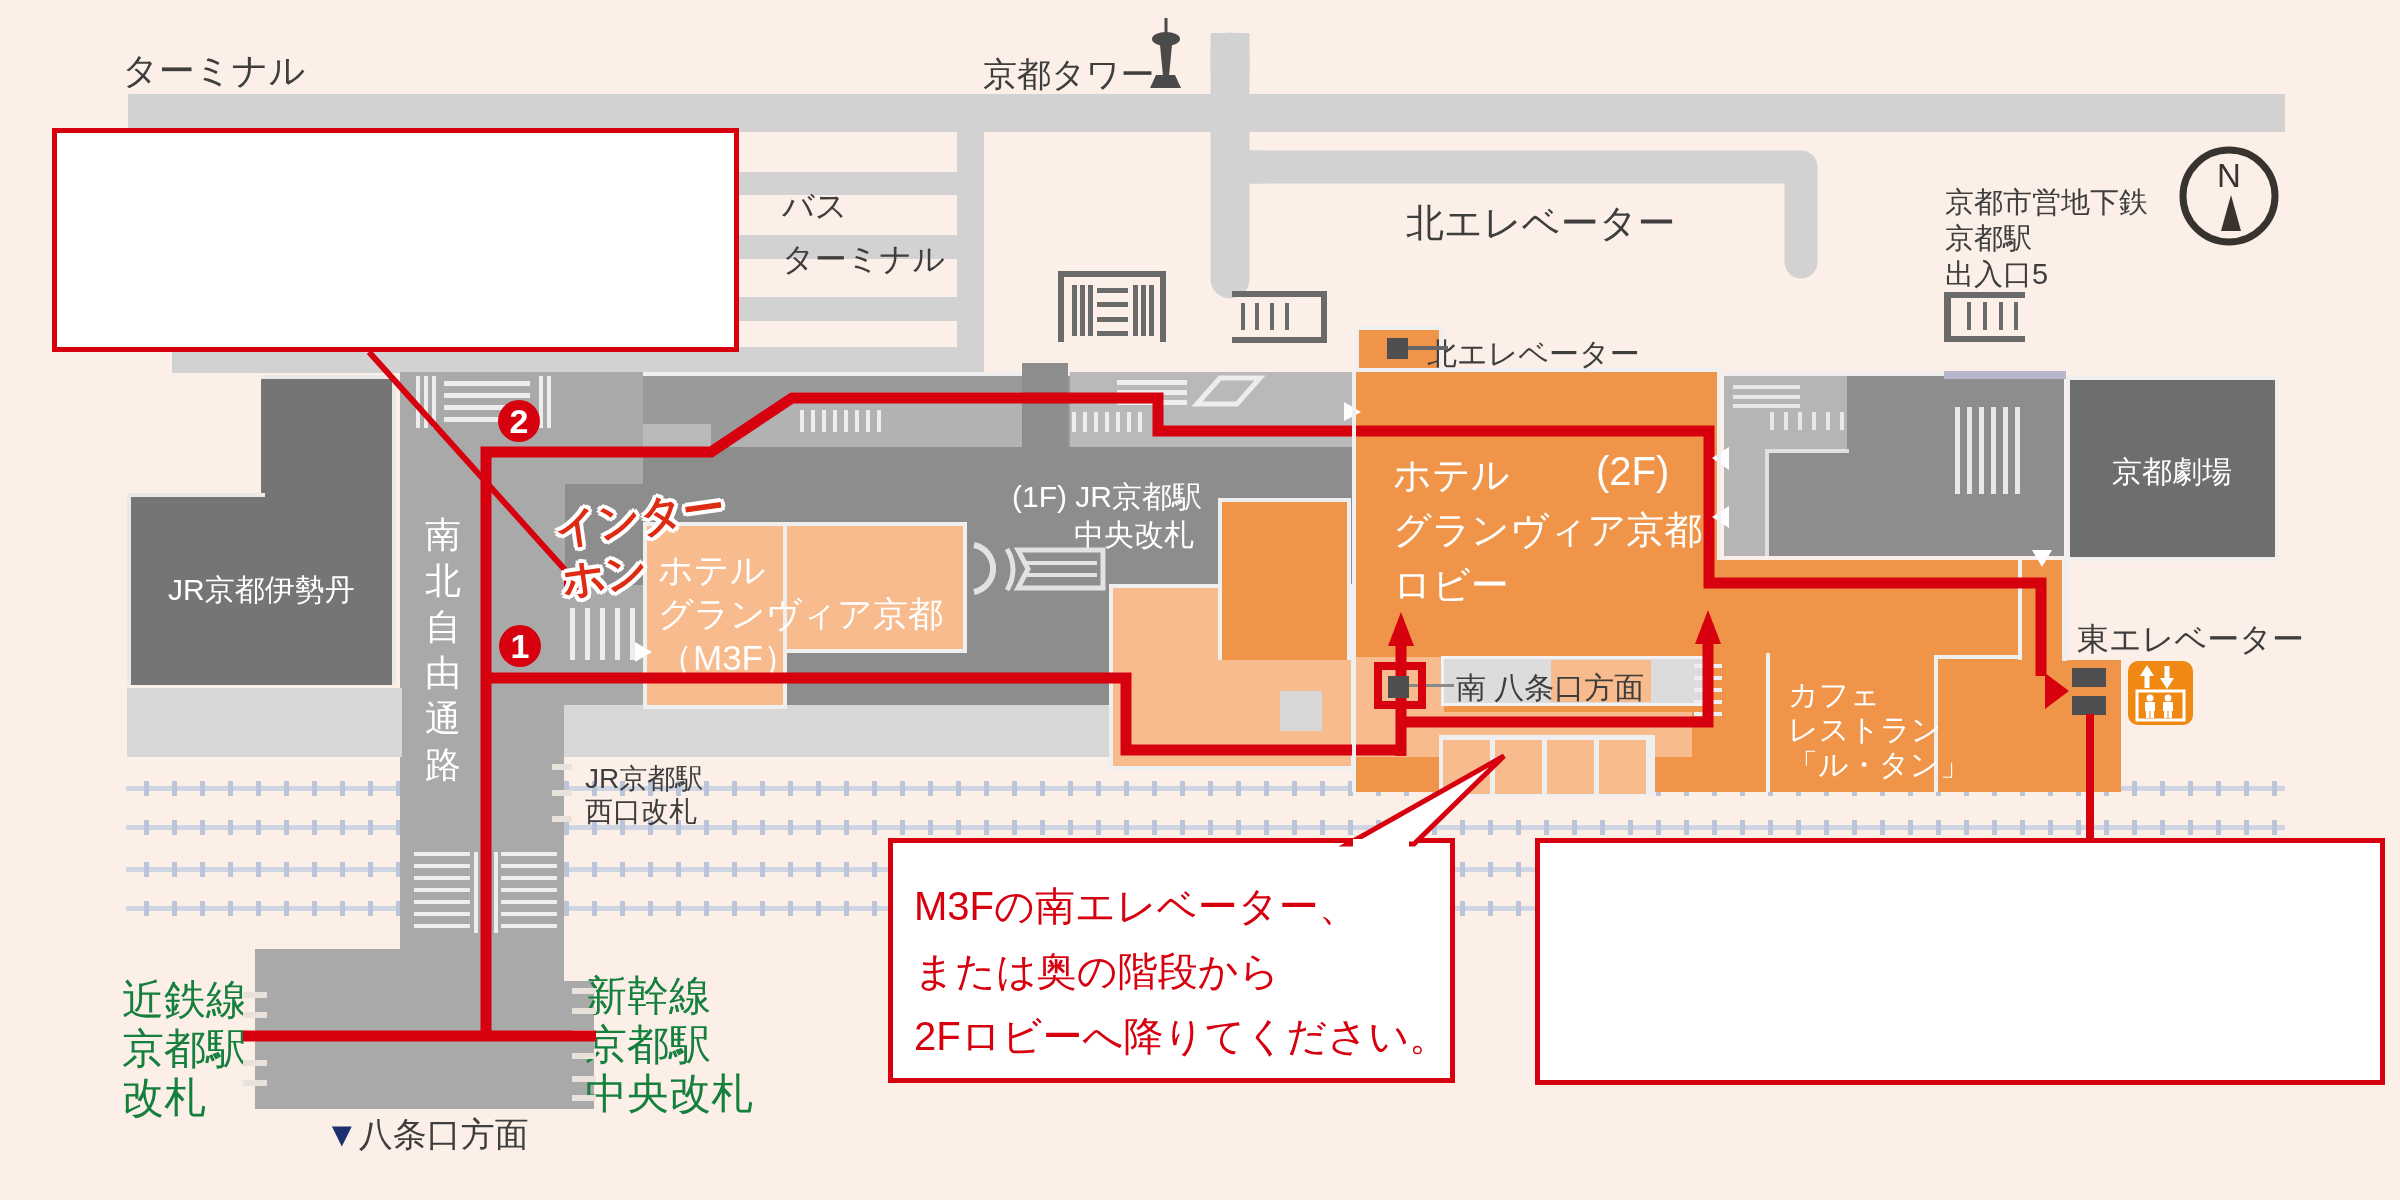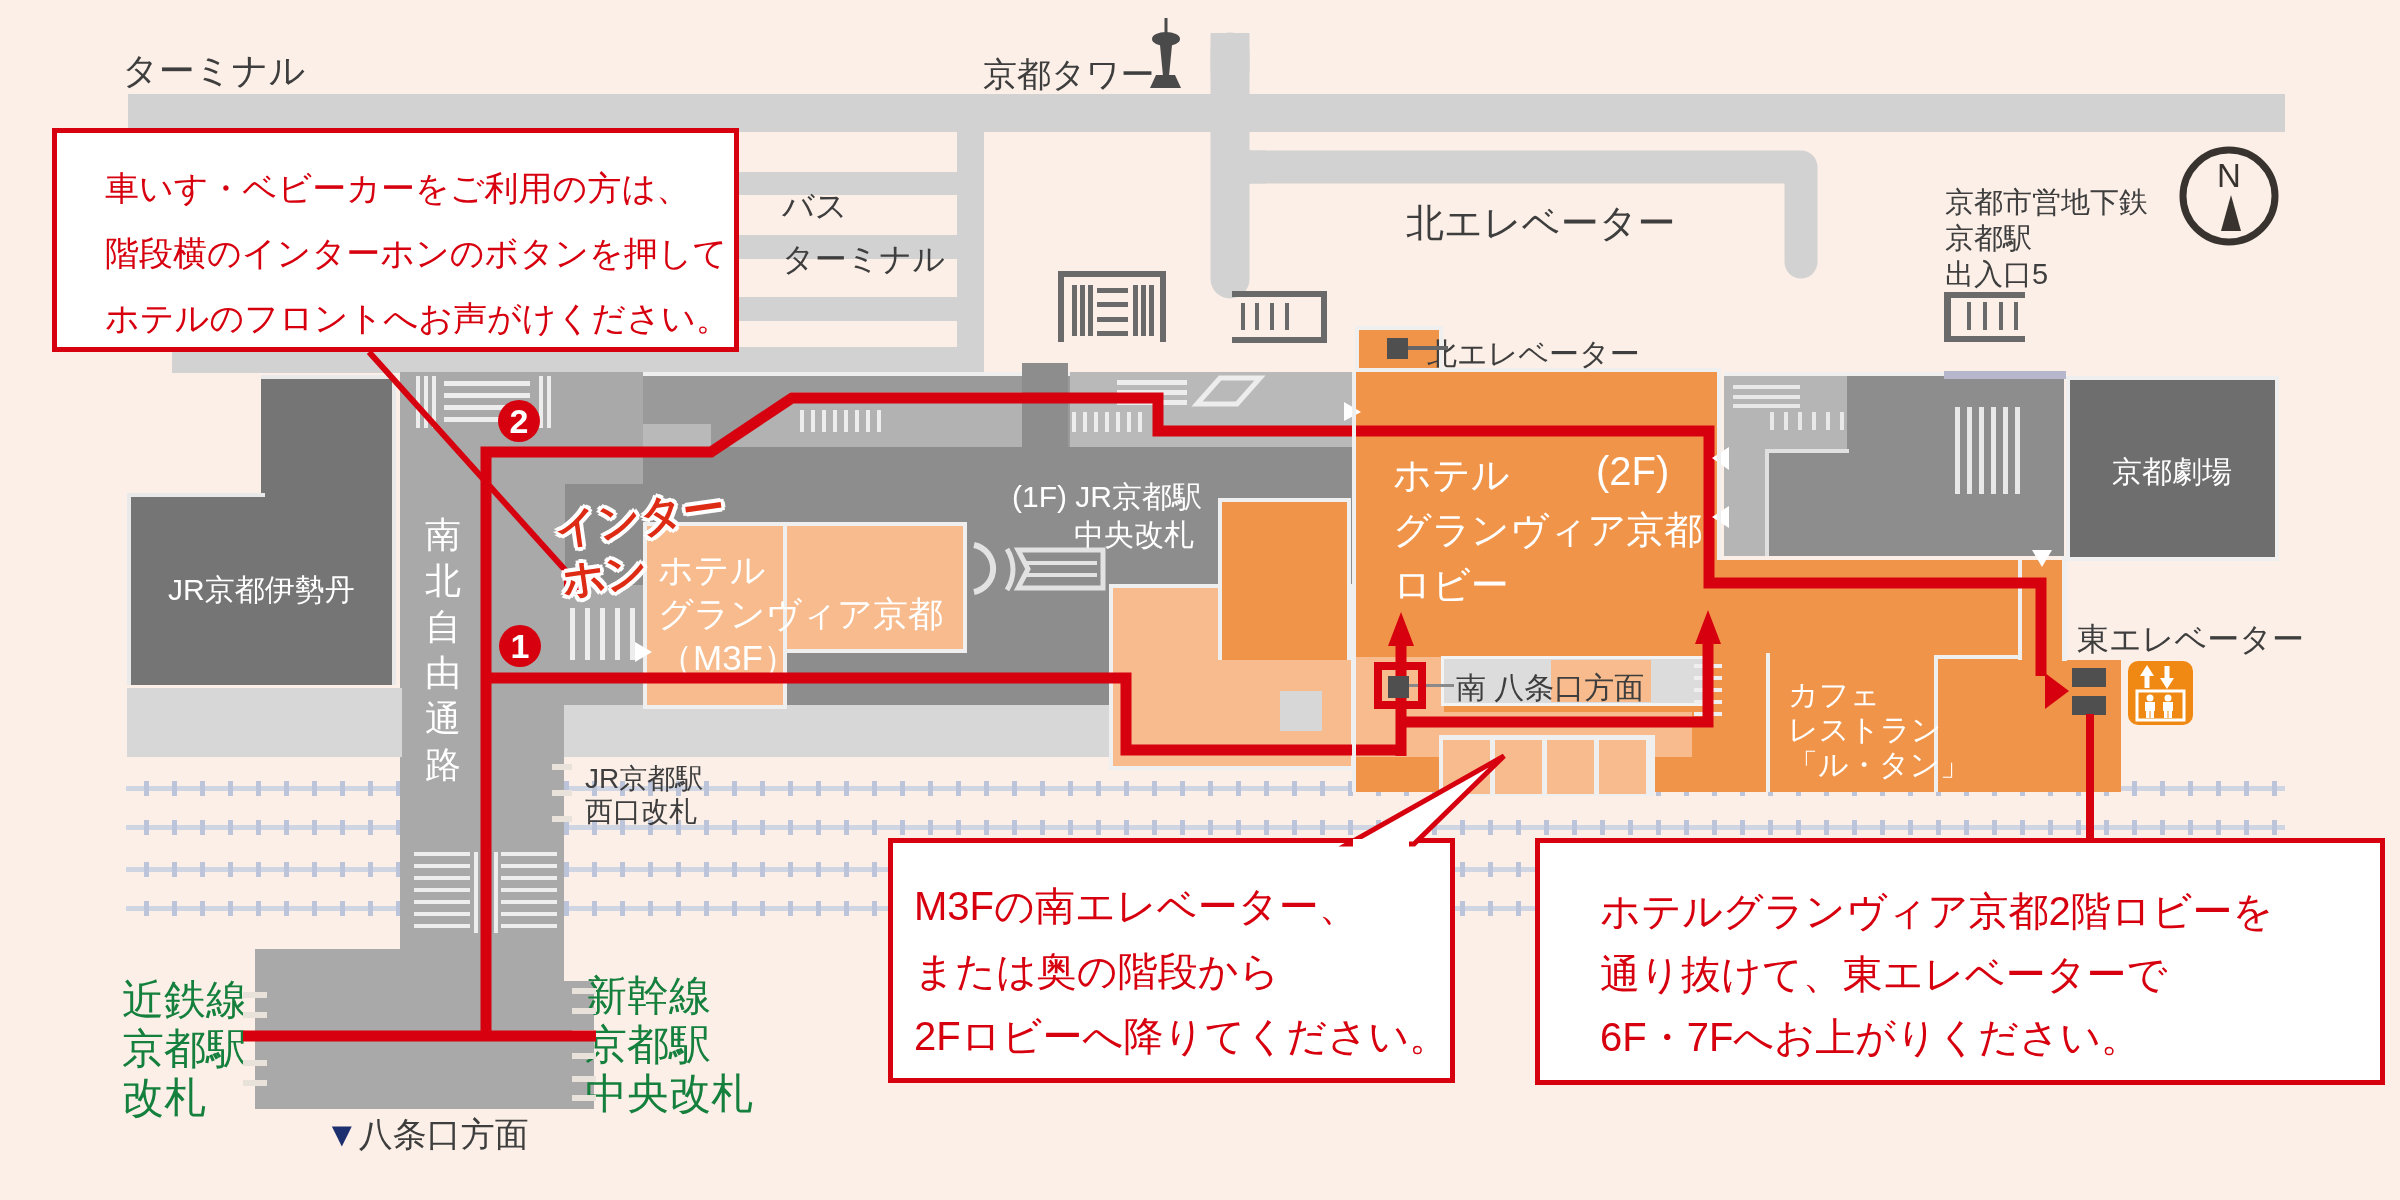--- a/index.html
+++ b/index.html
@@ -417,26 +417,24 @@
 
 <polygon points="1729,447 1729,470 1712,458" fill="#fff"></polygon>
 <polygon points="1729,506 1729,528 1712,517" fill="#fff"></polygon>
 
 <polygon points="2032,550 2052,550 2042,567" fill="#fff"></polygon>
 </svg>
 
 <div class="t" style="left:558px;top:492px;font-size:42px;line-height:52px;font-weight:bold;color:#dd2b14;transform:rotate(-8deg);text-shadow:-3px -3px 0 #fff,3px -3px 0 #fff,-3px 3px 0 #fff,3px 3px 0 #fff,0 -4px 0 #fff,0 4px 0 #fff,-4px 0 0 #fff,4px 0 0 #fff">インター<br>ホン</div>
 
 <div class="a" style="left:52px;top:128px;width:687px;height:224px;background:#fff;border:5px solid #d7000f;box-sizing:border-box"></div>
-<div class="t rd" style="left:105px;top:156px;font-size:34px;line-height:65px">車いす・ベビーカーをご利用の方は、<br>階段横のインターホンのボタンを押して<br>ホテルのフロントへお声がけください。</div>
 
 <div class="a" style="left:888px;top:838px;width:567px;height:245px;background:#fff;border:5px solid #d7000f;box-sizing:border-box"></div>
 <svg width="2400" height="1200" viewBox="0 0 2400 1200" style="pointer-events:none">
 
 <polygon points="1348,844 1414,844 1504,756" fill="#fff" stroke="#d7000f" stroke-width="5"></polygon>
 <rect x="1353" y="839" width="56" height="10" fill="#fff"></rect>
 </svg>
 <div class="t rd" style="left:914px;top:874px;font-size:40px;line-height:65px">M3Fの南エレベーター、<br>または奥の階段から<br>2Fロビーへ降りてください。</div>
 
 <div class="a" style="left:1535px;top:838px;width:850px;height:247px;background:#fff;border:5px solid #d7000f;box-sizing:border-box"></div>
-<div class="t rd" style="left:1600px;top:880px;font-size:40px;line-height:63px">ホテルグランヴィア京都2階ロビーを<br>通り抜けて、東エレベーターで<br>6F・7Fへお上がりください。</div>
 
 </div>
 
 </body></html>

